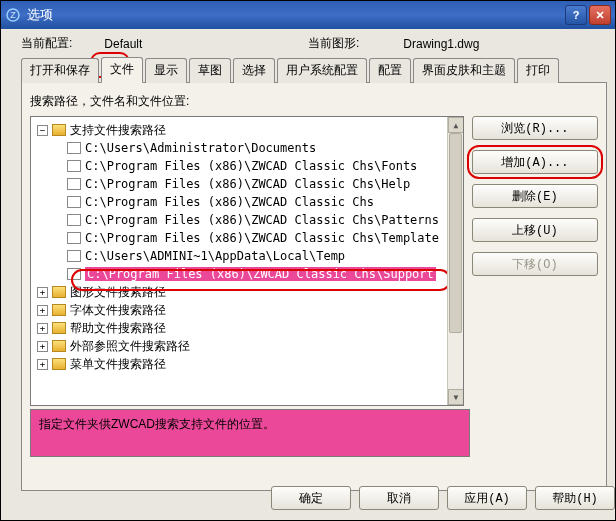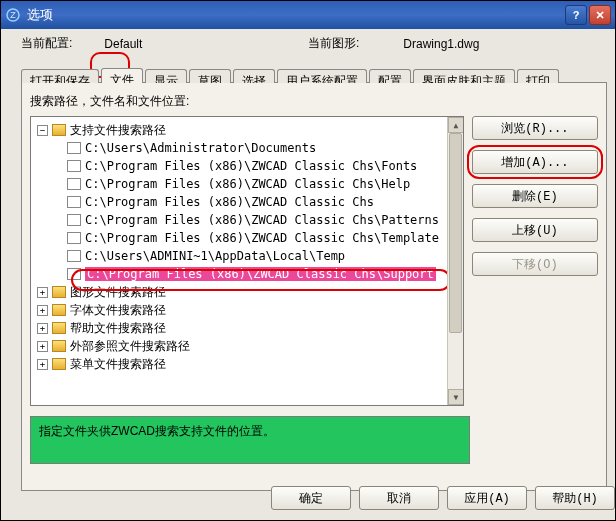--- a/index.html
+++ b/index.html
@@ -9,21 +9,21 @@
 .titlebar .icon { width: 16px; height: 16px; margin-right: 6px; display: inline-flex; align-items: center; justify-content: center; }
 .titlebar .title { flex: 1; font-size: 13px; }
 .titlebar .controls { display: flex; gap: 2px; }
 .titlebar .ctrl { width: 22px; height: 20px; background: linear-gradient(to bottom, #4a7bd0, #2555a5); border: 1px solid #1a3a7a; border-radius: 3px; color: #fff; display: flex; align-items: center; justify-content: center; font-size: 11px; font-weight: bold; cursor: pointer; }
 .ctrl.close { background: linear-gradient(to bottom, #e57060, #c04030); border-color: #8a2a1a; }
 .content { padding: 6px 8px 8px 20px; }
 .toprow { display: flex; align-items: center; margin-bottom: 4px; }
 .toprow .lbl { margin-right: 4px; }
 .toprow .val { flex: 1; }
 .tabs { display: flex; align-items: flex-end; border-bottom: 1px solid #888; position: relative; }
-.tab { padding: 3px 8px 4px 8px; margin-right: 2px; border: 1px solid #888; border-bottom: none; background: #eae7e0; border-radius: 3px 3px 0 0; font-size: 12px; cursor: pointer; position: relative; top: 12px; }
+.tab { padding: 3px 8px 4px 8px; margin-right: 2px; border: 1px solid #888; border-bottom: none; background: #eae7e0; border-radius: 3px 3px 0 0; font-size: 12px; cursor: pointer; position: relative; top: 1px; }
 .tab.active { background: #f4f1ea; border-bottom: 1px solid #f4f1ea; }
 .tab-highlight { position: absolute; border: 2px solid #d00; border-radius: 10px; pointer-events: none; }
 .panel { border: 1px solid #888; border-top: none; background: #f4f1ea; padding: 10px 8px 8px 8px; height: 408px; position: relative; }
 .section-label { margin-bottom: 6px; }
 .body-row { display: flex; gap: 8px; }
 .tree-wrap { width: 440px; height: 290px; background: #fff; border: 1px solid #7a7a7a; overflow: hidden; position: relative; font-family: "SimSun", monospace; }
 .tree { padding: 4px 2px; }
 .node { display: flex; align-items: center; height: 18px; white-space: nowrap; }
 .expander { width: 11px; height: 11px; border: 1px solid #888; background: #fff; display: inline-flex; align-items: center; justify-content: center; font-size: 9px; line-height: 1; margin-right: 4px; cursor: pointer; font-family: monospace; }
 .node .ficon { width: 14px; height: 12px; margin-right: 4px; }
@@ -35,21 +35,21 @@
 .indent2 { padding-left: 34px; }
 .sel-highlight { position: absolute; border: 2px solid #d00; border-radius: 12px; pointer-events: none; }
 .scrollbar-v { position: absolute; right: 0; top: 0; bottom: 0; width: 16px; background: #efece5; border-left: 1px solid #c8c4ba; }
 .sb-btn { width: 16px; height: 16px; background: #dcd8cc; border: 1px solid #b0aca0; display: flex; align-items: center; justify-content: center; font-size: 8px; color: #555; cursor: pointer; }
 .sb-thumb { position: absolute; left: 1px; right: 1px; top: 16px; height: 200px; background: #d2cec2; border: 1px solid #b0aca0; border-radius: 2px; cursor: pointer; }
 .side-btns { display: flex; flex-direction: column; gap: 10px; width: 128px; }
 .btn { height: 24px; background: linear-gradient(to bottom, #fdfdfb, #e6e3da); border: 1px solid #8a8678; border-radius: 3px; font-size: 12px; cursor: pointer; font-family: Liberation Mono, monospace; }
 .btn:disabled { color: #9a9688; cursor: default; }
 .btn-highlight { position: relative; }
 .btn-highlight-ring { position: absolute; inset: -5px; border: 2px solid #d00; border-radius: 12px; pointer-events: none; }
-.desc-box { margin-top: 10px; width: 440px; height: 48px; background: #22c55e; border: 1px solid #7a7a7a; padding: 6px 8px; }
+.desc-box { margin-top: 3px; width: 440px; height: 48px; background: #ec4899; border: 1px solid #7a7a7a; padding: 6px 8px; }
 .bottom-btns { position: absolute; right: 0; bottom: 10px; display: flex; gap: 8px; }
 .bottom-btns .btn { width: 80px; }
 </style>
 </head>
 <body>
 
 <div class="window">
   <div class="titlebar">
     <span class="icon">
       <svg width="14" height="14" viewBox="0 0 14 14">

